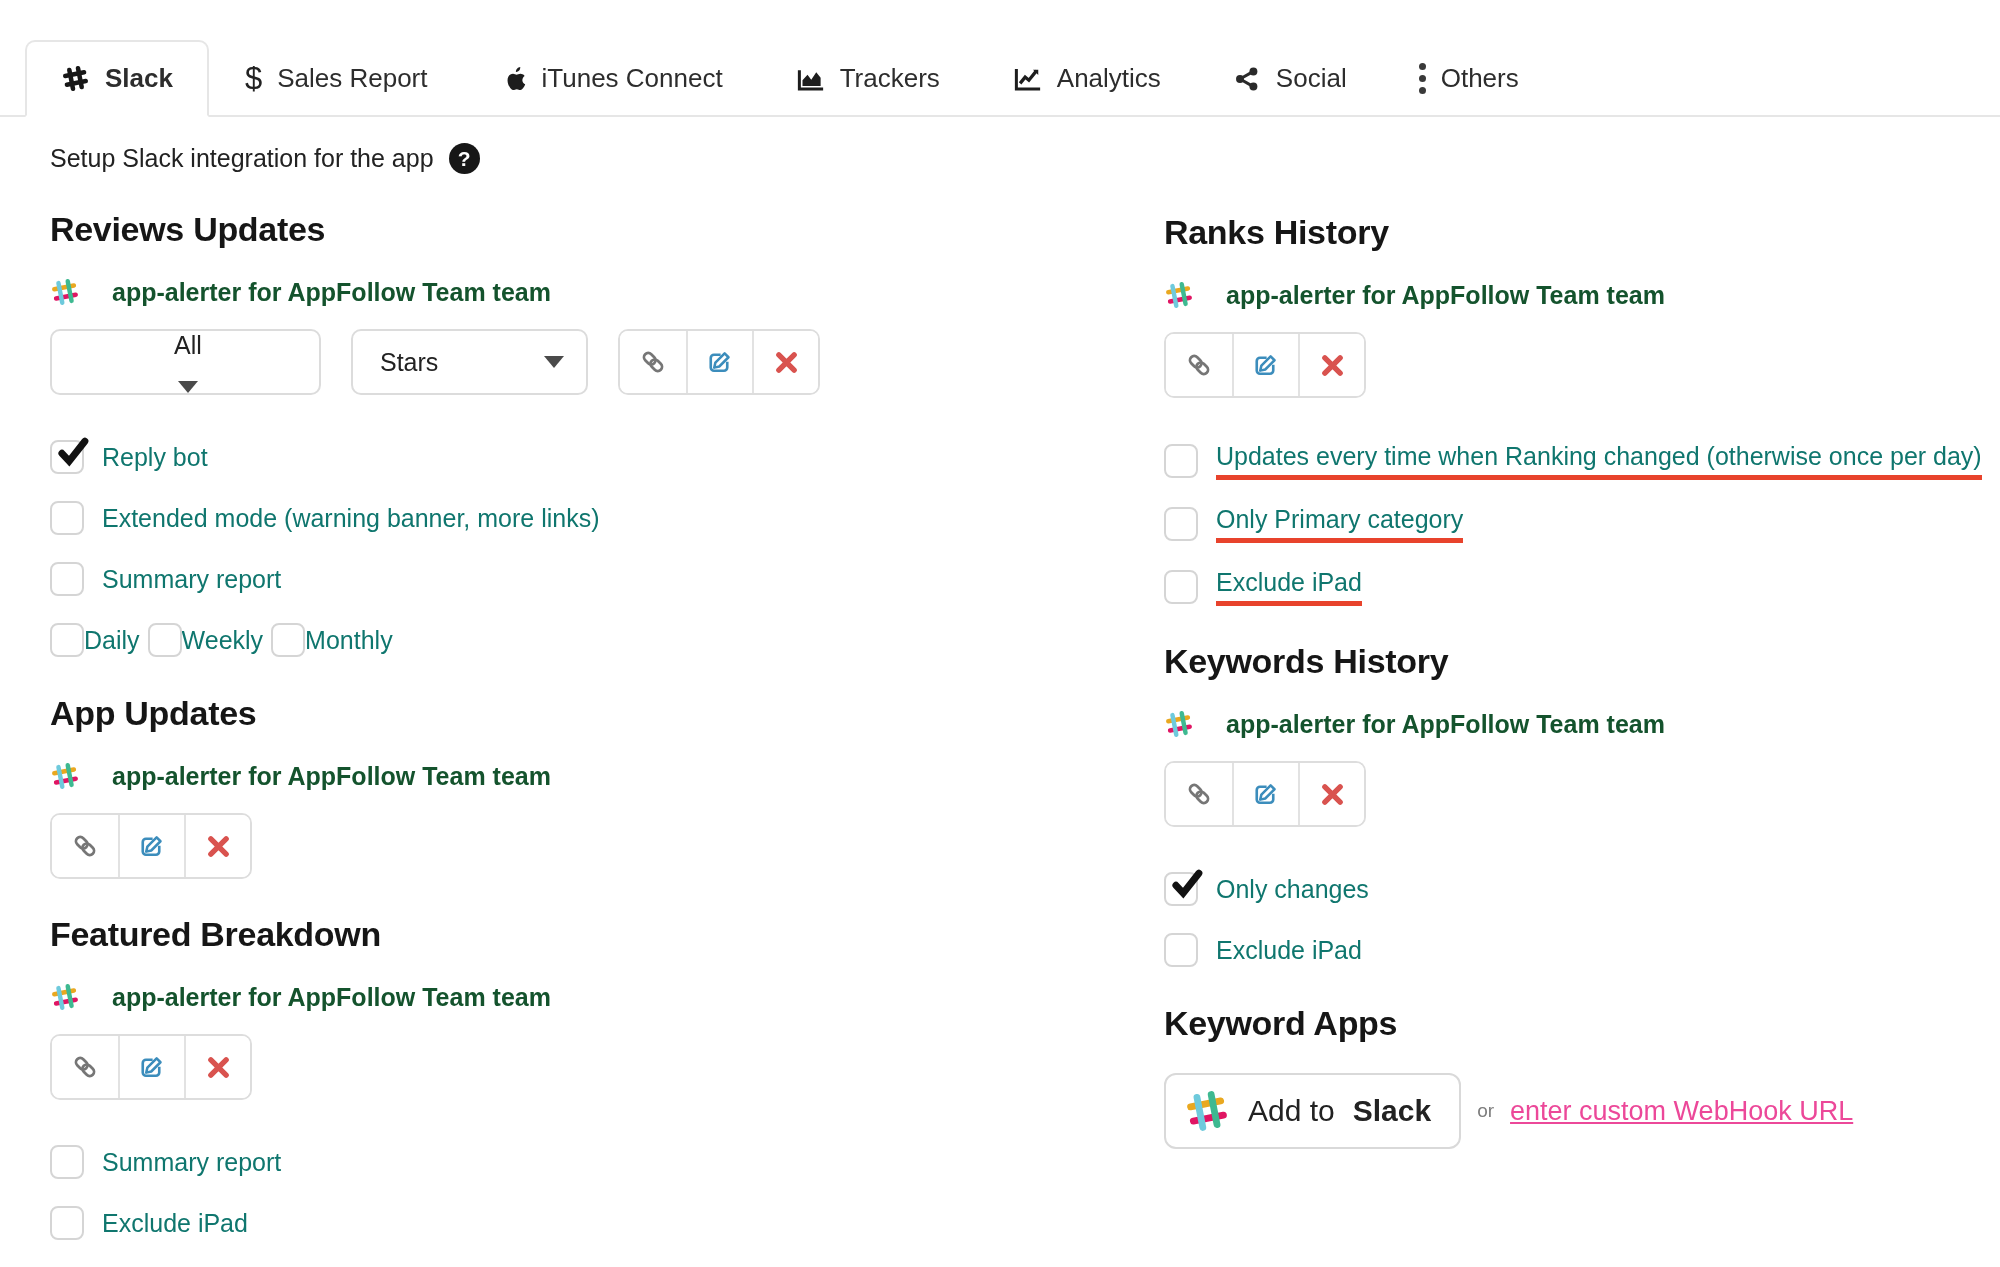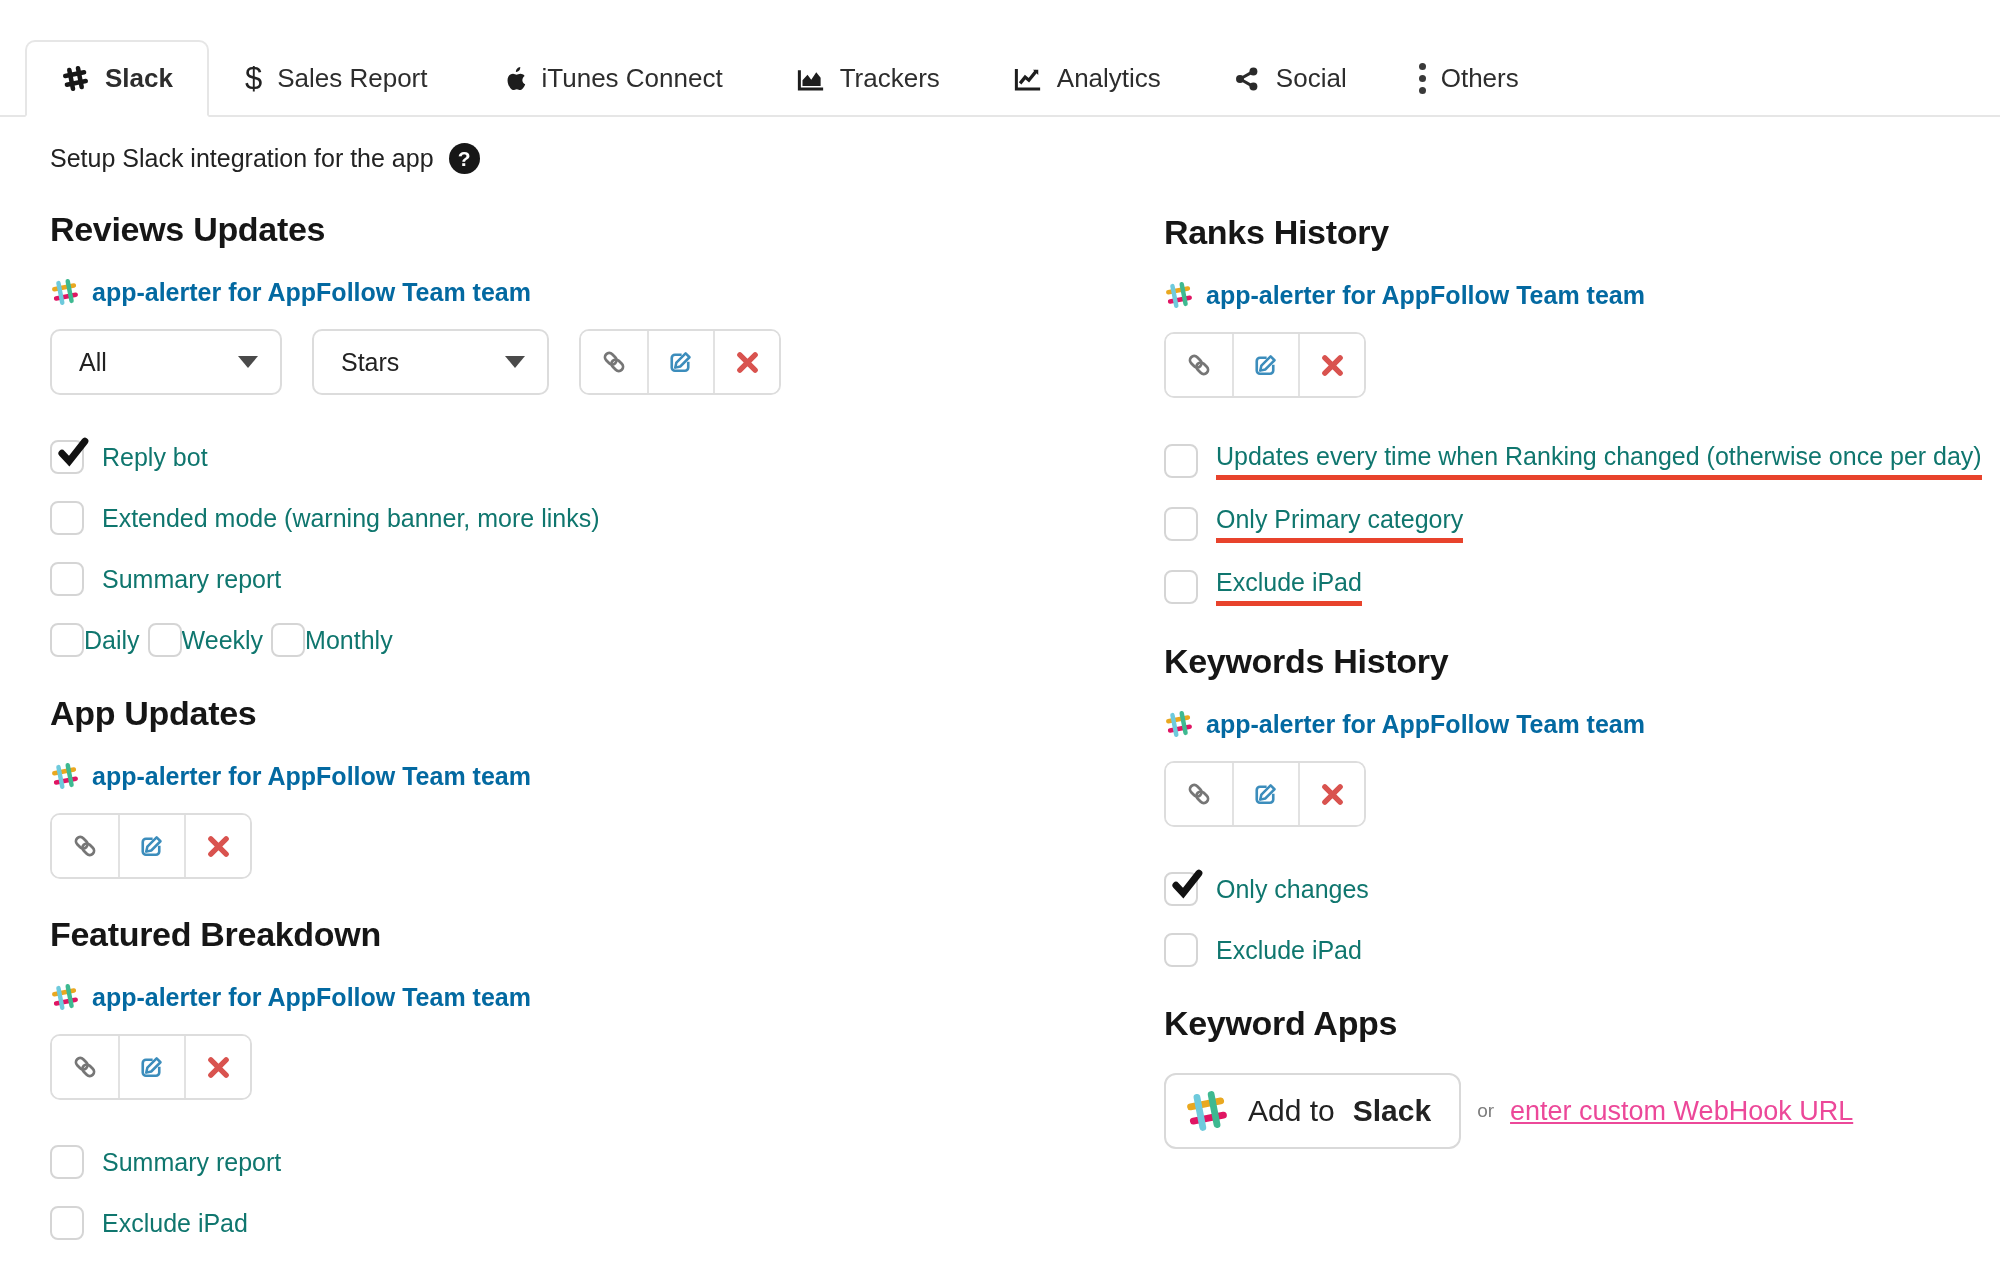--- a/index.html
+++ b/index.html
@@ -44,31 +44,31 @@
     background:#171717; color:#fff;
     font-size:21px; font-weight:700;
     display:flex; align-items:center; justify-content:center;
     flex-shrink:0;
   }
   h2 { font-size:34px; font-weight:700; color:#161616; margin-top:36px; letter-spacing:-0.3px; }
   h2.first-left { margin-top:36px; }
   h2.first-right { margin-top:96px; }
   h2.gap { }
 
-  .team-row { margin-top:28px; display:flex; align-items:center; gap:12px; font-size:25px; font-weight:700; color:#0369a1; }
+  .team-row { margin-top:28px; display:flex; align-items:center; gap:32px; font-size:25px; font-weight:700; color:#14532d; }
   .team-row svg { flex-shrink:0; }
 
   .controls-row { margin-top:22px; display:flex; align-items:center; gap:30px; }
 
   .select {
     height:66px; border:2px solid #dcdcdc; border-radius:10px; background:#fff;
     display:flex; align-items:center; justify-content:space-between;
     padding:0 22px 0 27px; font-size:25px; color:#222; cursor:pointer;
   }
-  .select.w-all { width:232px; }
+  .select.w-all { width:271px;flex-direction:column; }
   .select.w-stars { width:237px; }
   .caret { width:0; height:0; border-left:10px solid transparent; border-right:10px solid transparent; border-top:12px solid #4a4a4a; }
 
   .btn-group { display:inline-flex; border:2px solid #ddd; border-radius:10px; background:#fff; overflow:hidden; }
   .gbtn {
     width:66px; height:62px; background:#fff; border:none; border-left:2px solid #e2e2e2;
     display:flex; align-items:center; justify-content:center; cursor:pointer;
   }
   .gbtn:first-child { border-left:none; }
 

